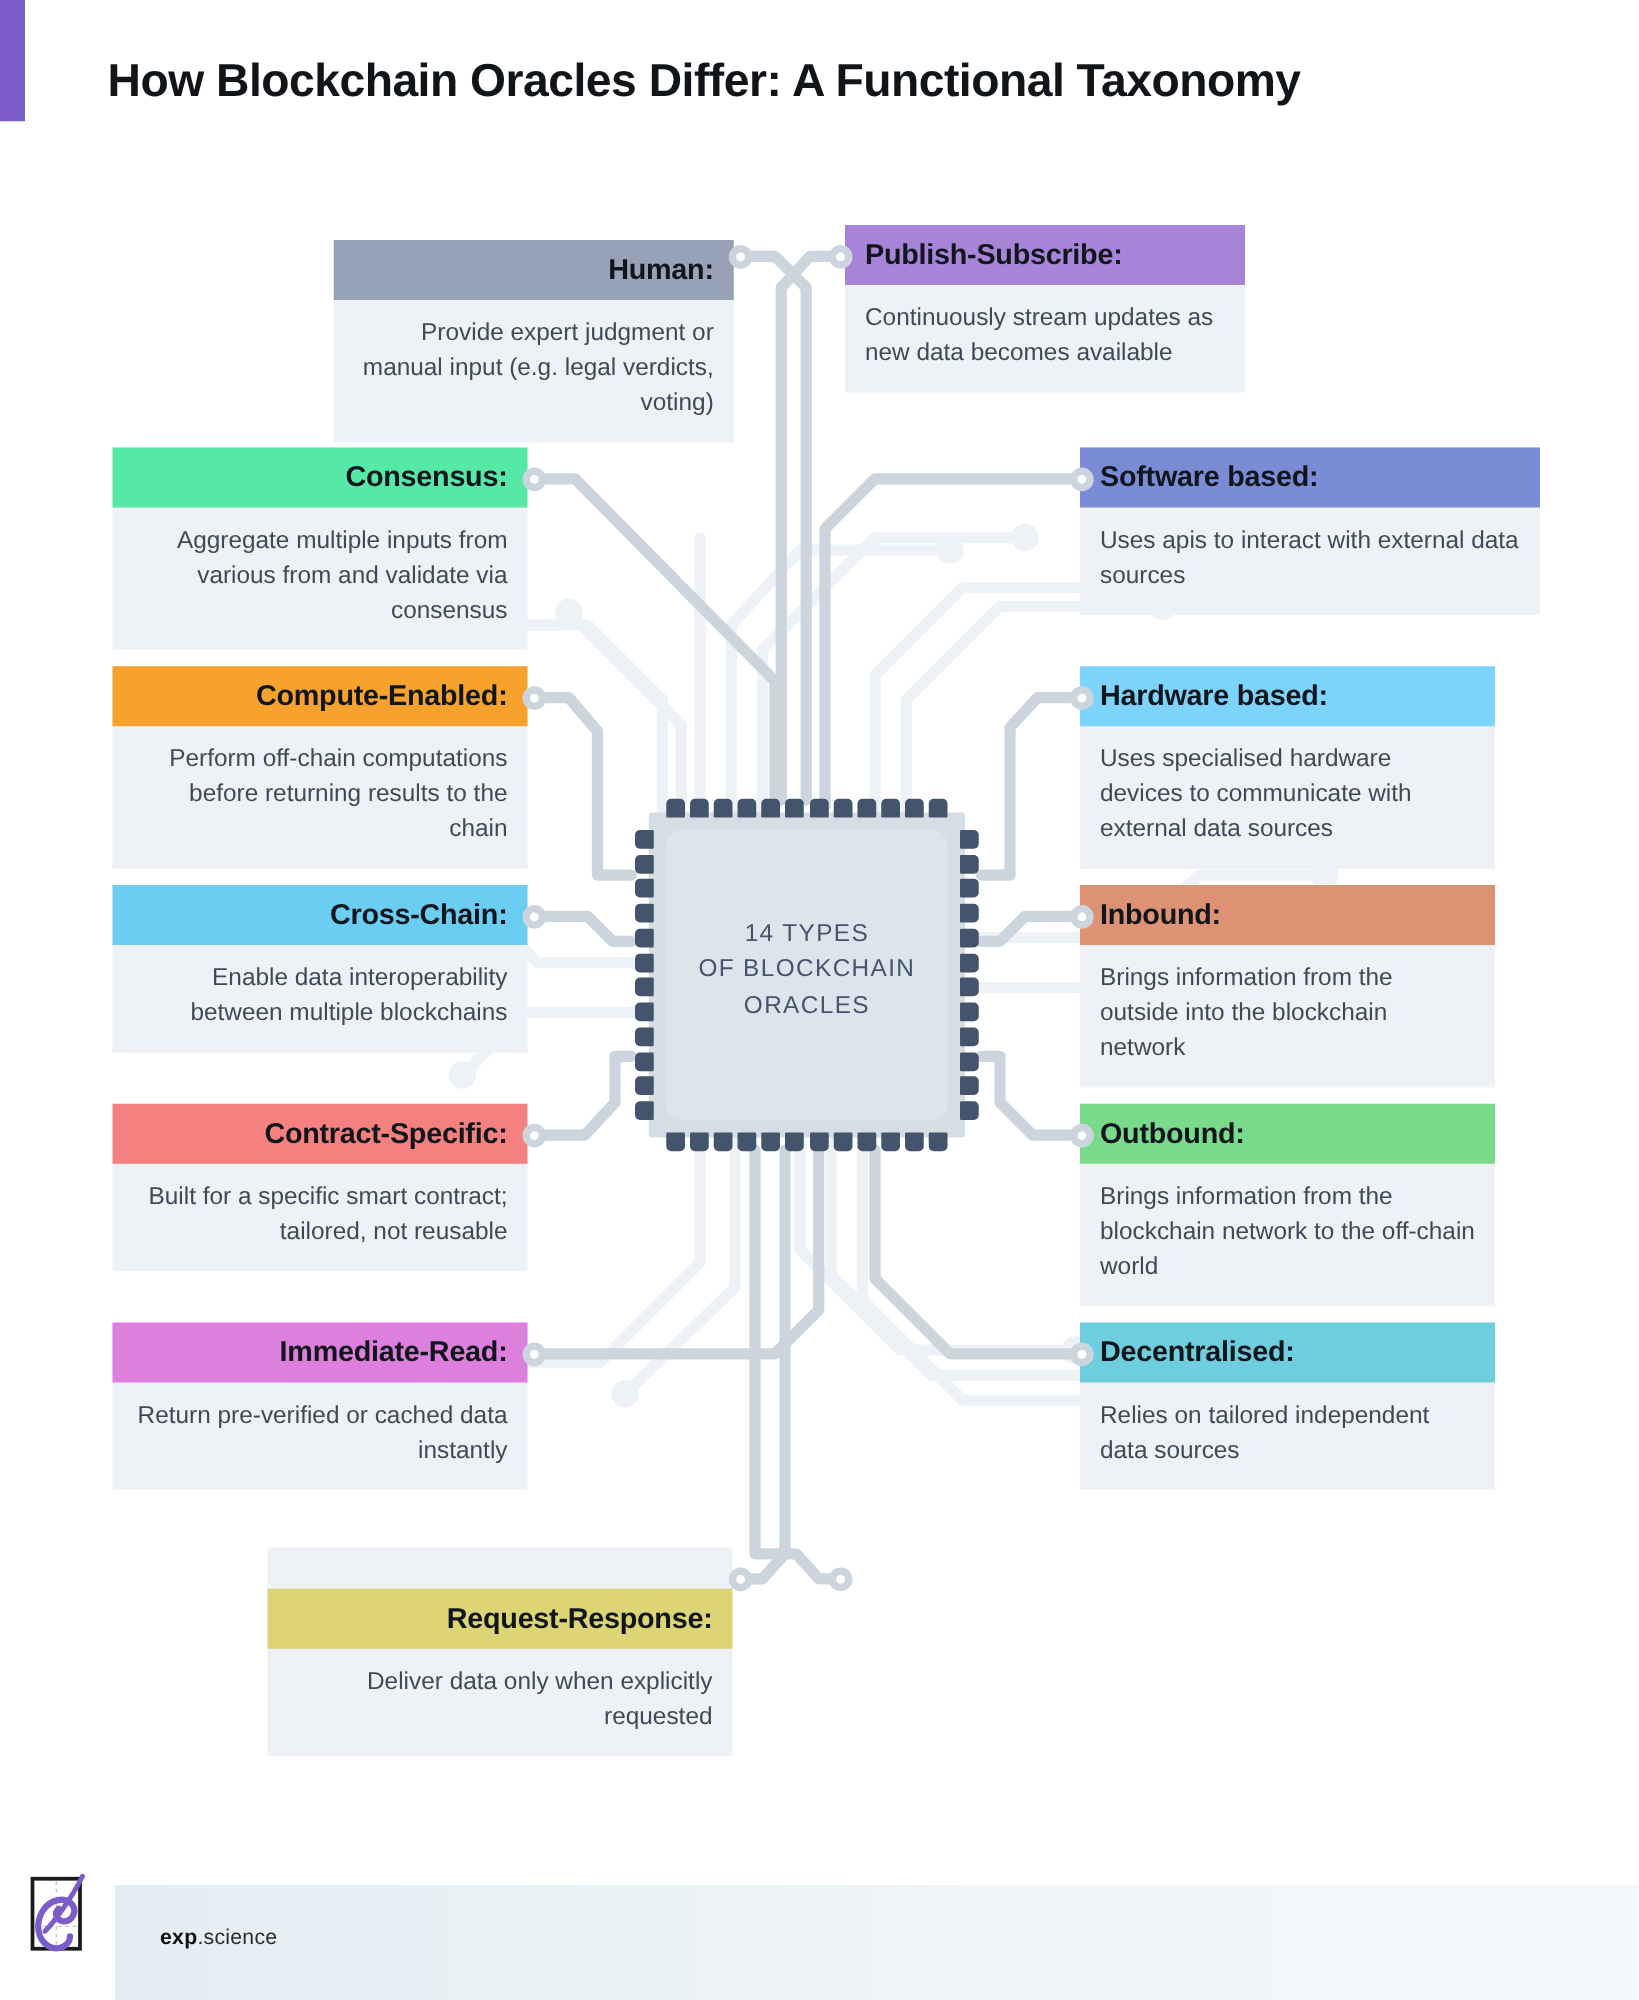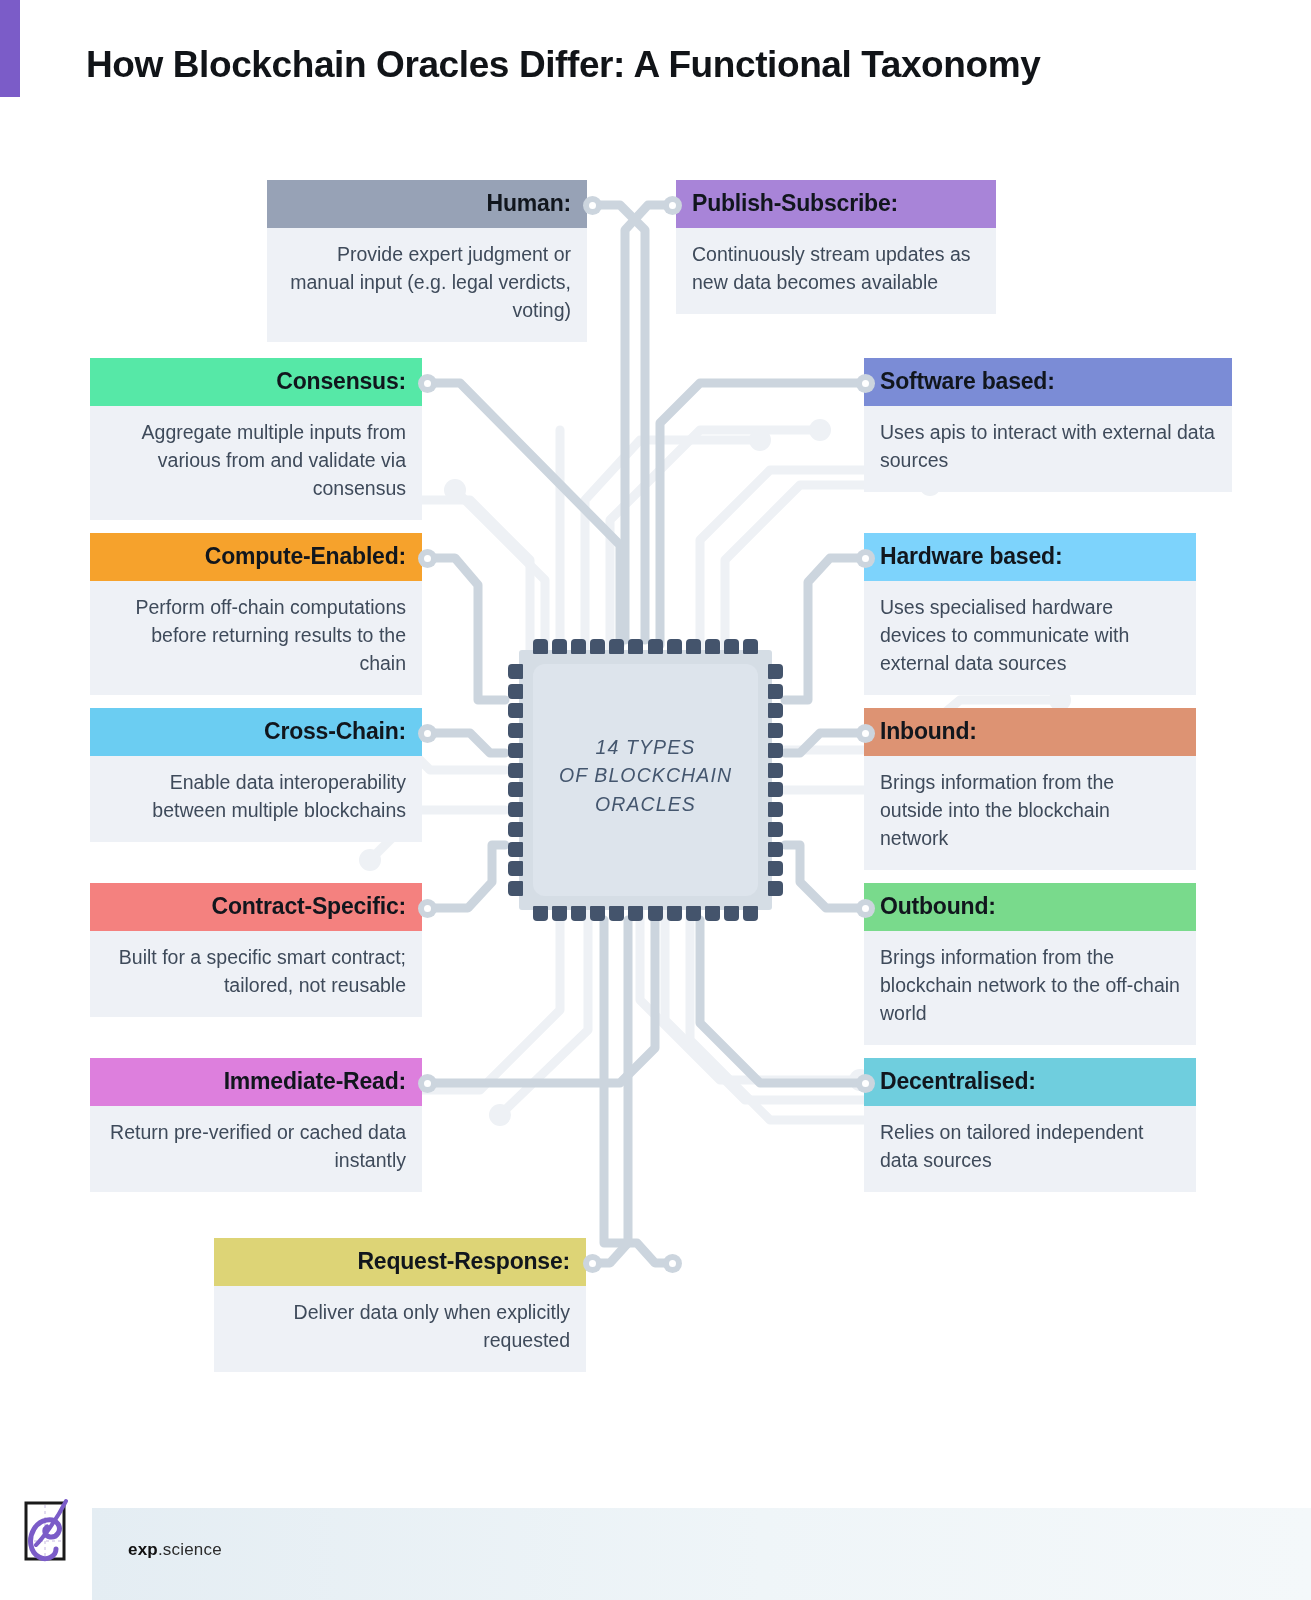--- a/index.html
+++ b/index.html
@@ -52,21 +52,20 @@
     position: absolute;
     left: 519px; top: 650px;
     width: 253px; height: 260px;
   }
   .chip-body {
     position: absolute;
     left: 0; top: 0;
     width: 253px; height: 260px;
     background: #d5dde5;
     border-radius: 3px;
-    font-style: italic;
   }
   .chip-inner {
     position: absolute;
     left: 14px; top: 14px;
     right: 14px; bottom: 14px;
     background: #dde4ec;
     border-radius: 12px;
   }
   .chip-label {
     position: absolute;
@@ -277,21 +276,21 @@
         <div class="pin pin-b" style="left: 204.909px;"></div>
         <div class="pin pin-l" style="top: 211.273px;"></div>
         <div class="pin pin-r" style="top: 211.273px;"></div>
         <div class="pin pin-t" style="left: 224px;"></div>
         <div class="pin pin-b" style="left: 224px;"></div>
         <div class="pin pin-l" style="top: 231px;"></div>
         <div class="pin pin-r" style="top: 231px;"></div>
       </div>
   </div>
 
-  <div class="card align-right" style="left:267px; top:180px; width:320px;">
+  <div class="card align-right" style="left:267px; top:192px; width:320px;">
     <div class="card-head" style="background:#97a2b6;">Human:</div>
     <div class="card-body">Provide expert judgment or manual input (e.g. legal verdicts, voting)</div>
   </div>
   <div class="node" style="left:583px; top:196px;"></div>
 
   <div class="card align-left" style="left:676px; top:180px; width:320px;">
     <div class="card-head" style="background:#a884d8;">Publish-Subscribe:</div>
     <div class="card-body">Continuously stream updates as new data becomes available</div>
   </div>
   <div class="node" style="left:663px; top:196px;"></div>
@@ -350,21 +349,21 @@
   </div>
   <div class="node" style="left:418px; top:1074px;"></div>
 
   <div class="card align-left" style="left:864px; top:1058px; width:332px;">
     <div class="card-head" style="background:#6fcede;">Decentralised:</div>
     <div class="card-body">Relies on tailored independent data sources</div>
   </div>
   <div class="node" style="left:856px; top:1074px;"></div>
 
   <div class="card align-right" style="left:214px; top:1238px; width:372px;">
-    <div class="card-head" style="background:#ddd476;">Request-Response:</div>
+    <div class="card-head" style="background:#ddd476;margin-top:33px;">Request-Response:</div>
     <div class="card-body">Deliver data only when explicitly requested</div>
   </div>
   <div class="node" style="left:583px; top:1254px;"></div>
 
   <div class="node" style="left:663px; top:1254px;"></div>
 
   <div class="footer-band"></div>
 
   <svg class="footer-logo" viewBox="0 0 54 72">
     <rect x="4" y="8" width="38" height="56" fill="#ffffff" stroke="#1a1a1a" stroke-width="3"></rect>

